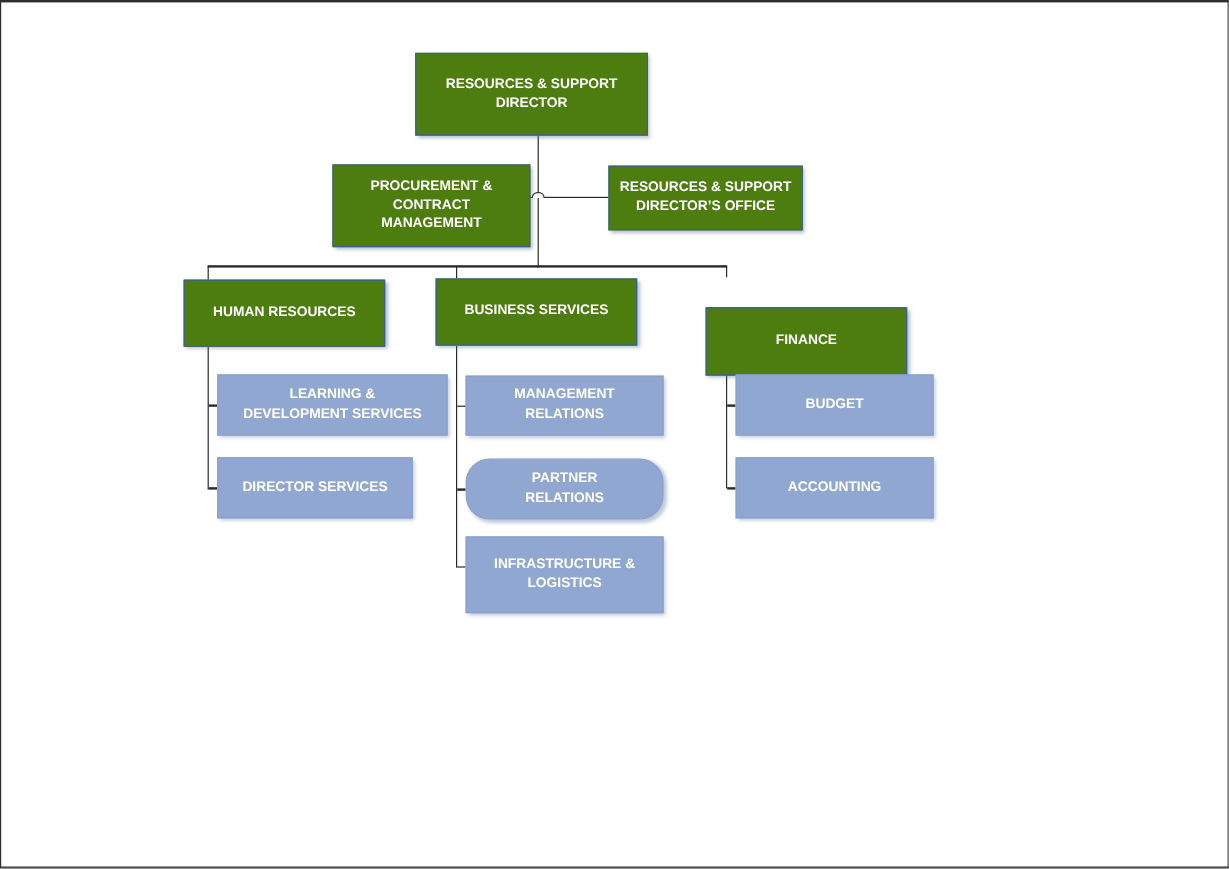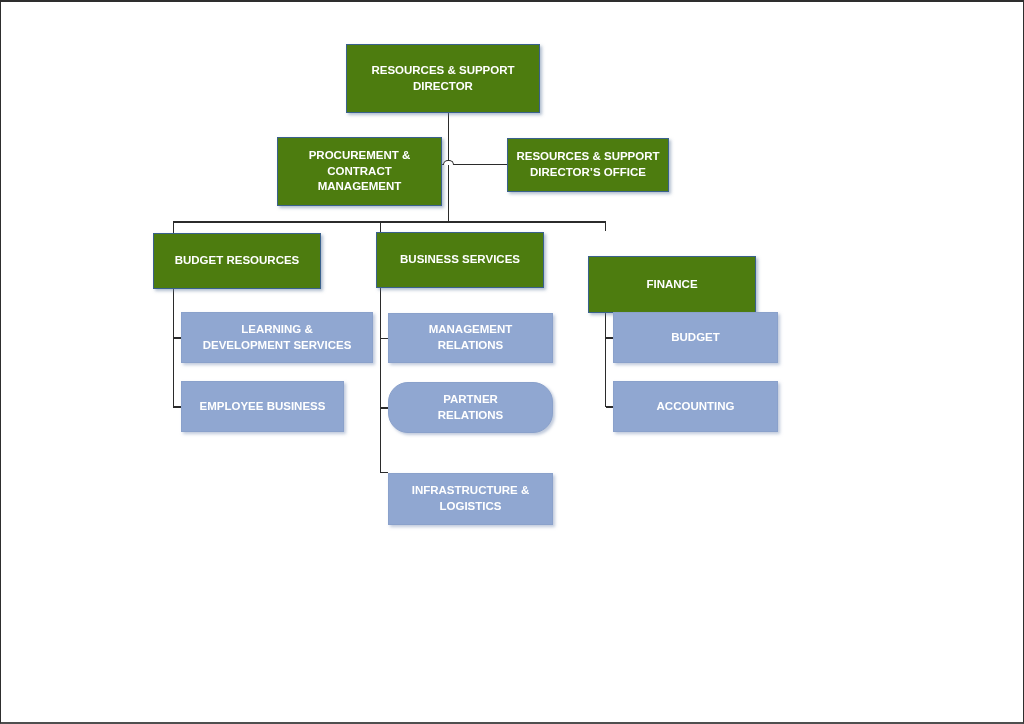--- a/index.html
+++ b/index.html
@@ -80,28 +80,28 @@
       <div class="line" style="left: 605px; top: 335px; width: 7px; height: 1.5px; background: rgb(43, 43, 43);"></div>
       <div class="line" style="left: 605px; top: 404px; width: 7px; height: 1.5px; background: rgb(43, 43, 43);"></div>
       <div class="jump-arc" style="left: 441.5px; top: 157.5px; width: 11px; height: 5px; border-color: rgb(43, 43, 43);"></div>
       <div class="node primary" style="left: 345px; top: 42px; width: 194px; height: 69px;"><span class="node-label">RESOURCES &amp; SUPPORT
 DIRECTOR</span></div>
       <div class="node primary" style="left: 228px; top: 135px; width: 165px; height: 69px; margin-left: 48px;"><span class="node-label">PROCUREMENT &amp;
 CONTRACT
 MANAGEMENT</span></div>
       <div class="node primary" style="left: 506px; top: 136px; width: 162px; height: 54px;"><span class="node-label">RESOURCES &amp; SUPPORT
 DIRECTOR’S OFFICE</span></div>
-      <div class="node primary" style="left: 152px; top: 231px; width: 168px; height: 56px;"><span class="node-label">BUDGET RESOURCES</span></div>
-      <div class="node primary" style="left: 362px; top: 230px; width: 168px; height: 56px; margin-left: 13px;"><span class="node-label">BUSINESS SERVICES</span></div>
+      <div class="node primary" style="left: 152px; top: 231px; width: 168px; height: 56px;"><span class="node-label">HUMAN RESOURCES</span></div>
+      <div class="node primary" style="left: 362px; top: 230px; width: 168px; height: 56px;"><span class="node-label">BUSINESS SERVICES</span></div>
       <div class="node primary" style="left: 587px; top: 229px; width: 168px; height: 57px; margin-top: 25px;"><span class="node-label">FINANCE</span></div>
       <div class="node secondary" style="left: 180px; top: 310px; width: 192px; height: 51px;"><span class="node-label">LEARNING &amp;
 DEVELOPMENT SERVICES</span></div>
-      <div class="node secondary" style="left: 180px; top: 379px; width: 163px; height: 51px;"><span class="node-label">EMPLOYEE BUSINESS</span></div>
+      <div class="node secondary" style="left: 180px; top: 379px; width: 163px; height: 51px;"><span class="node-label">DIRECTOR SERVICES</span></div>
       <div class="node secondary" style="left: 387px; top: 311px; width: 165px; height: 50px;"><span class="node-label">MANAGEMENT
 RELATIONS</span></div>
       <div class="node secondary" style="left: 387px; top: 380px; width: 165px; height: 51px; border-radius: 20px;"><span class="node-label">PARTNER
 RELATIONS</span></div>
-      <div class="node secondary" style="left: 387px; top: 445px; width: 165px; height: 52px; margin-top: 26px;"><span class="node-label">INFRASTRUCTURE &amp;
+      <div class="node secondary" style="left: 387px; top: 445px; width: 165px; height: 64px;"><span class="node-label">INFRASTRUCTURE &amp;
 LOGISTICS</span></div>
       <div class="node secondary" style="left: 612px; top: 310px; width: 165px; height: 51px;"><span class="node-label">BUDGET</span></div>
       <div class="node secondary" style="left: 612px; top: 379px; width: 165px; height: 51px;"><span class="node-label">ACCOUNTING</span></div>
     </div>
 </div>
 
 </body></html>

